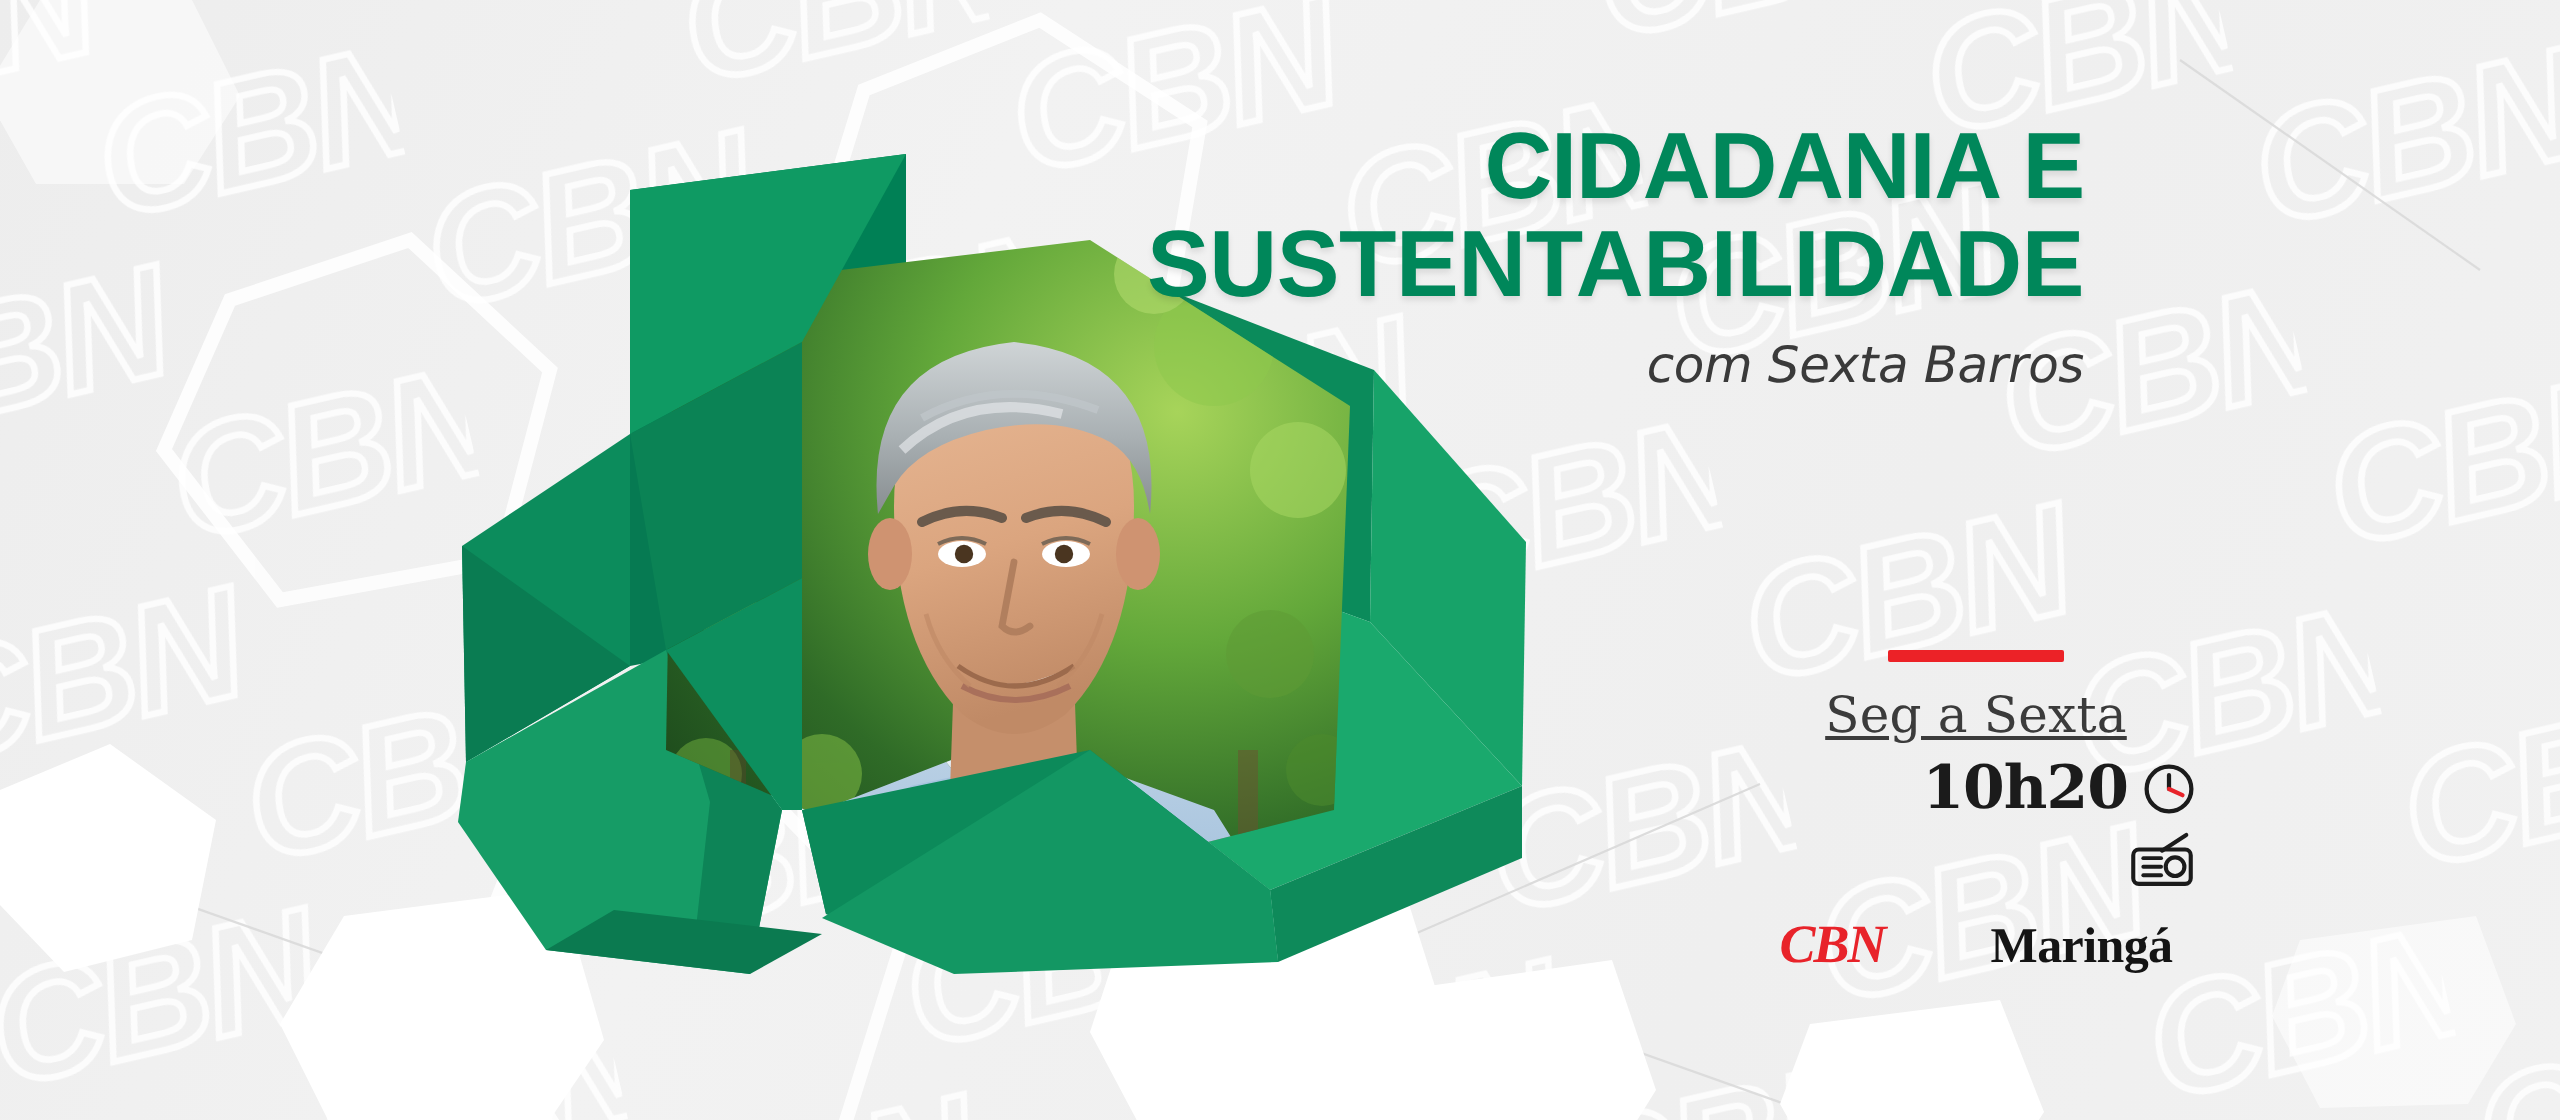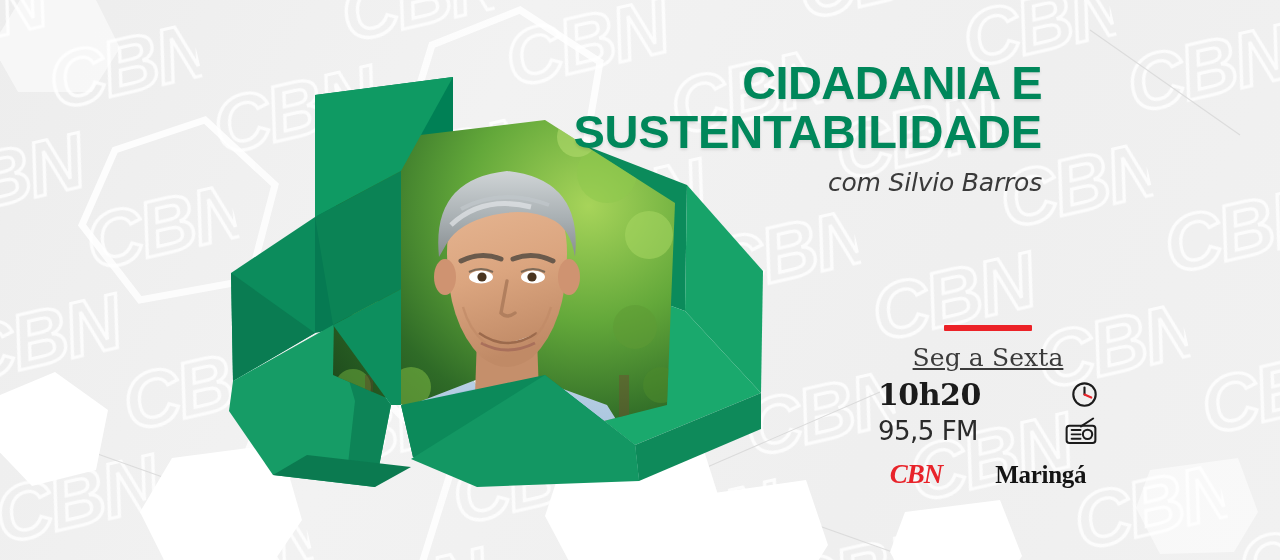--- a/index.html
+++ b/index.html
@@ -97,21 +97,21 @@
     font-size: 25px;
     color: #3b3b3b;
     letter-spacing: 0.1px;
     line-height: 1.05;
     text-decoration: underline;
   }
   .info-time-row,
   .info-freq-row {
     display: flex;
     align-items: center;
-    justify-content: space-between;
+    justify-content: flex-end;
     gap: 7px;
   }
   .info-time-row { margin-top: 6px; }
   .info-freq-row { margin-top: 4px; }
   .info-time {
     font-family: "DejaVu Serif", serif;
     font-weight: bold;
     font-size: 30px;
     color: #1b1b1b;
     letter-spacing: -0.5px;
@@ -291,40 +291,39 @@
     <path d="M118 250 L186 214 L186 330 L176 330 Z" fill="#0d8f5e"></path>
     <path d="M100 20 L238 2 L186 96 L100 142 Z" fill="#0f9a63"></path>
     <path d="M100 142 L186 96 L186 214 L118 250 Z" fill="#0b8355"></path>
     <path d="M330 300 L420 370 L258 398 L198 382 L186 330 Z" fill="#0c8a5a"></path>
     <path d="M330 300 L420 370 L424 406 L262 412 L196 384 Z" fill="#139763"></path>
   </svg>
 
   <div class="title-block">
     <span class="title-line l1">CIDADANIA E</span>
     <span class="title-line l2">SUSTENTABILIDADE</span>
-    <span class="title-sub">com Silvio Barros</span>
+    <span class="title-sub">com Sexta Barros</span>
   </div>
 
   <div class="info-block">
 
     <div class="red-rule"></div>
 
     <div class="info-days">Seg a Sexta</div>
 
     <div class="info-time-row">
       <span class="info-time">10h20</span>
       <svg width="27" height="27" viewBox="0 0 28 28">
         <circle cx="14" cy="14" r="11.6" fill="none" stroke="#1b1b1b" stroke-width="2.2"></circle>
         <line x1="14" y1="14" x2="14" y2="6.8" stroke="#1b1b1b" stroke-width="2.2" stroke-linecap="round"></line>
         <line x1="14" y1="14" x2="21" y2="17.2" stroke="#e8232a" stroke-width="2.2" stroke-linecap="round"></line>
       </svg>
     </div>
 
     <div class="info-freq-row">
-      <span class="info-freq">95,5 FM</span>
       <svg width="34" height="28" viewBox="0 0 36 30">
         <line x1="18" y1="10" x2="31" y2="1.6" stroke="#1b1b1b" stroke-width="2.2" stroke-linecap="round"></line>
         <rect x="2.6" y="9.4" width="30.8" height="18.4" rx="3" fill="none" stroke="#1b1b1b" stroke-width="2.2"></rect>
         <circle cx="25" cy="18.6" r="5" fill="none" stroke="#1b1b1b" stroke-width="2.2"></circle>
         <line x1="8" y1="14" x2="17.5" y2="14" stroke="#1b1b1b" stroke-width="2.1" stroke-linecap="round"></line>
         <line x1="8" y1="18.6" x2="17.5" y2="18.6" stroke="#1b1b1b" stroke-width="2.1" stroke-linecap="round"></line>
         <line x1="8" y1="23.2" x2="17.5" y2="23.2" stroke="#1b1b1b" stroke-width="2.1" stroke-linecap="round"></line>
       </svg>
     </div>
 

